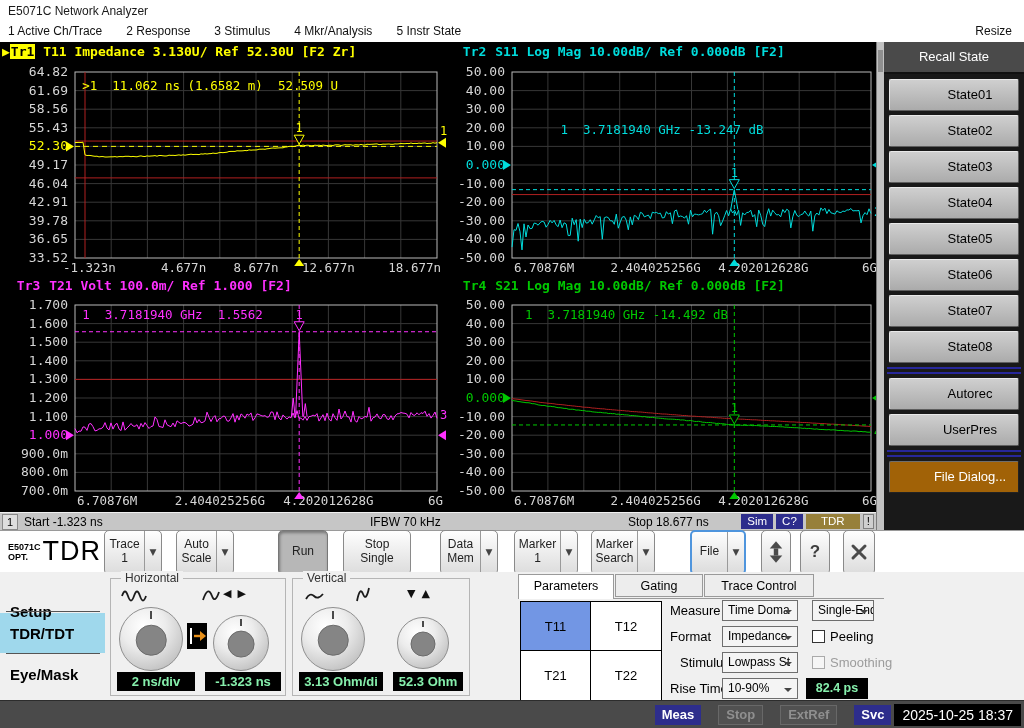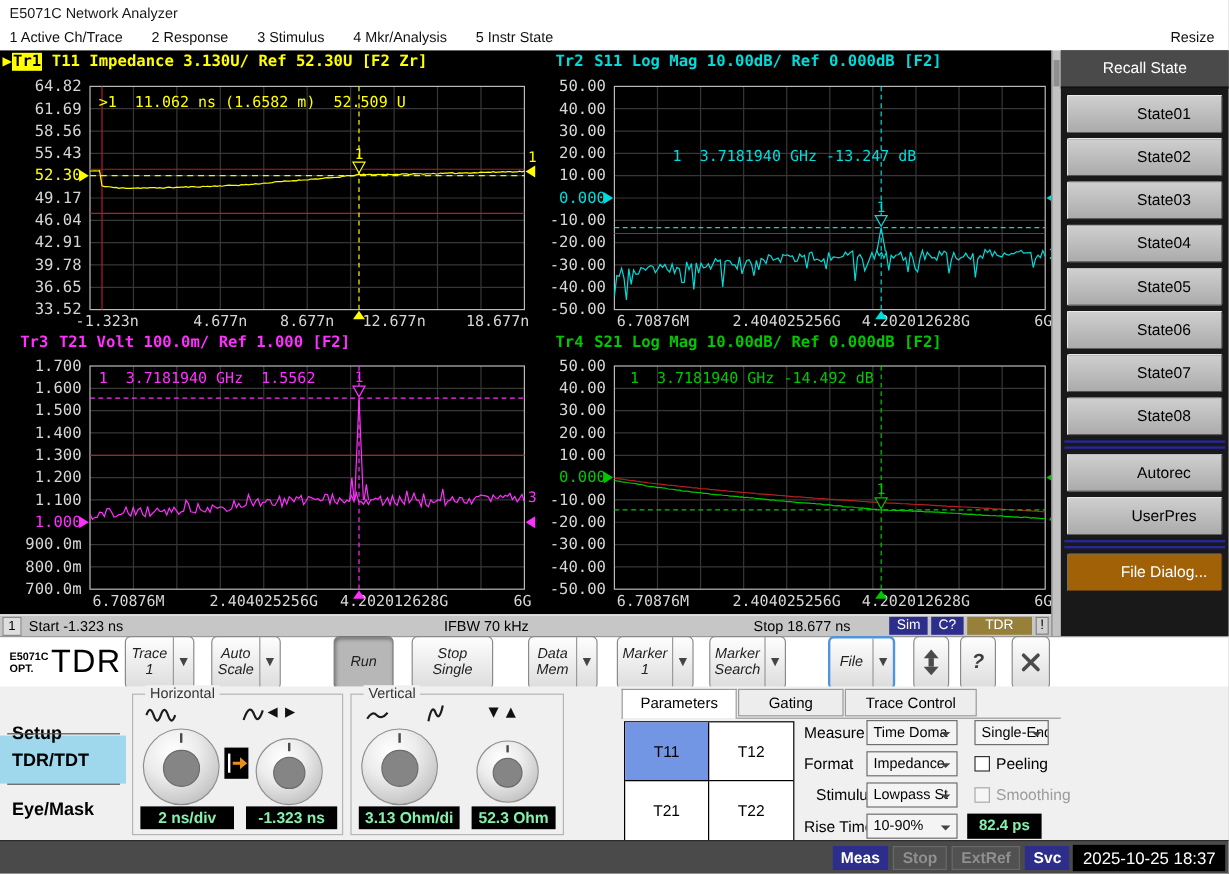--- a/index.html
+++ b/index.html
@@ -41,21 +41,21 @@
   #chanbar .badges{position:absolute;right:2px;top:1px;display:flex;gap:3px;}
   .cbadge{height:15px;line-height:15px;padding:0 6px;font-size:11.5px;color:#fff;text-align:center;}
   .cbadge.plain{color:#000;background:#cfcfcf;border:1px solid #7f7f7f;height:13px;line-height:13px;padding:0 3px;}
   
   #toolbar{position:absolute;left:0;top:530px;width:1024px;height:42px;background:#fff;border-top:1px solid #9a9a9a;box-sizing:border-box;}
   #tlogo{position:absolute;left:8px;top:5px;display:flex;align-items:center;color:#000;}
   #tlogo .col{display:flex;flex-direction:column;line-height:10px;font-size:9px;font-weight:bold;justify-content:space-between;}
   #tlogo .tdr{font-size:27px;letter-spacing:1px;margin-left:2px;font-weight:400;}
   #tbuttons{position:absolute;left:0;top:3px;height:36px;display:flex;align-items:center;}
   .tbtn{height:45px;box-sizing:border-box;border:1px solid #8a8a8a;border-radius:5px;background:linear-gradient(#fefefe,#dcdcdc);
-      display:flex;align-items:center;justify-content:center;color:#222;font-style:italic;}
+      display:flex;align-items:center;justify-content:center;color:#222;}
   .tbtn .lbl{flex:1;text-align:center;font-size:12px;line-height:1.15;white-space:pre-line;}
   .tbtn .drop{width:16px;align-self:stretch;display:flex;align-items:center;justify-content:center;border-left:1px solid #9a9a9a;
       font-family:"DejaVu Sans",sans-serif;font-size:9px;color:#444;}
   .tbtn.pressed{background:#b7b7b7;box-shadow:inset 1px 2px 3px rgba(0,0,0,.35);border-color:#777;}
   .tbtn.focus{border:2px solid #4f95dd;}
   .tbtn .q{font-size:17px;font-weight:bold;color:#3d3d3d;}
   
   #panel{position:absolute;left:0;top:572px;width:1024px;height:128px;background:#f0f0f0;}
   .ltab{position:absolute;left:10px;font-size:15px;font-weight:bold;color:#000;}
   .lsep{position:absolute;left:6px;width:94px;height:1px;background:#555;}
@@ -511,21 +511,21 @@
           <div class="chk-lbl dis" style="left: 312px; top: 81px;">Smoothing</div>
           <div class="frm-label" style="top: 104px;">Rise Time</div>
           <div class="combo" style="left: 204px; top: 104px; width: 76px;">10-90%<div class="chev"></div></div>
           <div class="blackbox" style="left: 288px; top: 104px; width: 62px; height: 21px; line-height: 21px; font-size: 12.5px;">82.4 ps</div>
         </div>
     </div>
   </div>
 
   <div id="statusbar">
     <div class="right">
-      <span id="sbadges" style="display:flex;gap:4px;justify-content:center;">
+      <span id="sbadges" style="display:flex;gap:17px;justify-content:center;">
           <div class="sbadge navy" style="background: rgb(45, 45, 140);">Meas</div>
           <div class="sbadge dim">Stop</div>
           <div class="sbadge dim">ExtRef</div>
           <div class="sbadge navy" style="background: rgb(45, 45, 140);">Svc</div>
         </span>
       <span id="datetime">2025-10-25 18:37</span>
     </div>
   </div>
 
 </div>

